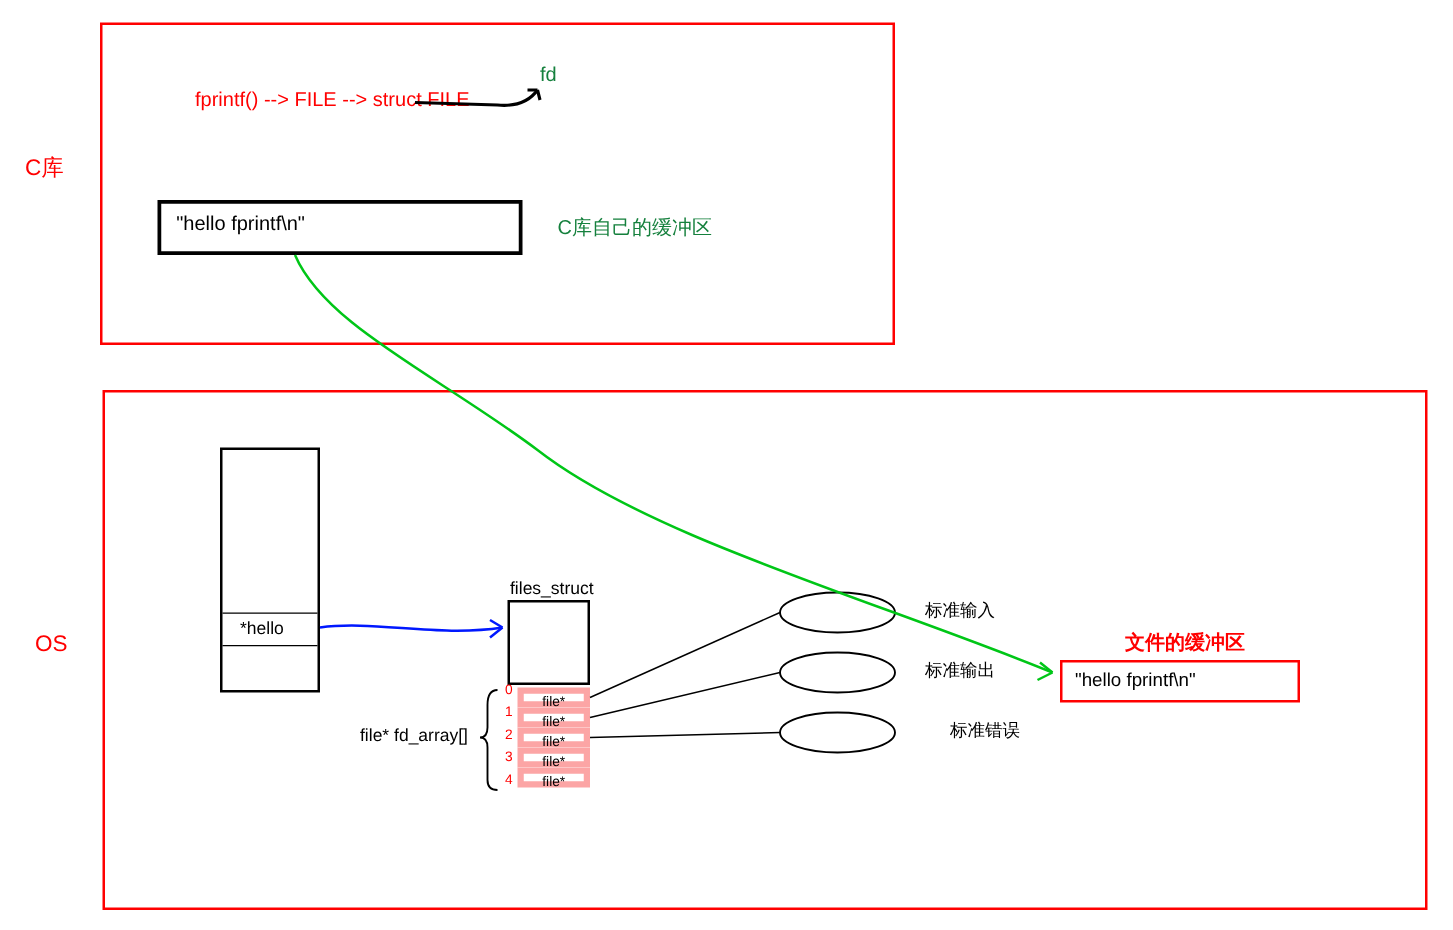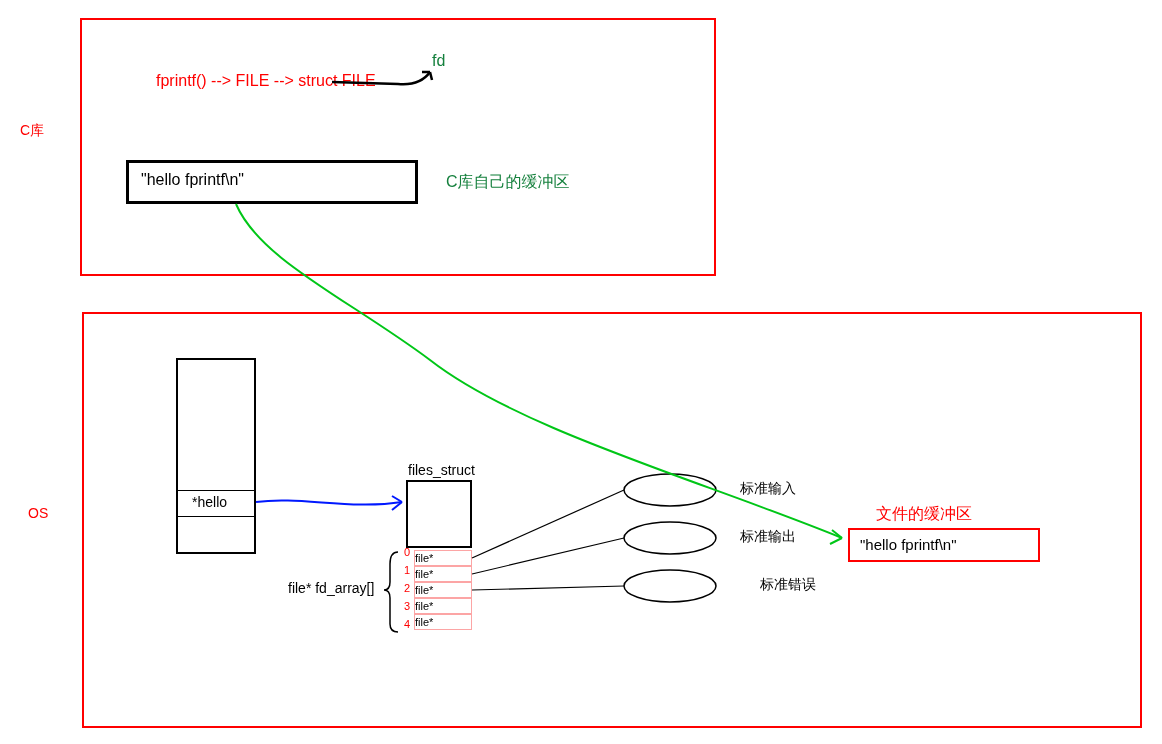--- a/index.html
+++ b/index.html
@@ -13,21 +13,21 @@
     position: relative;
     overflow: hidden;
   }
   .box-outer {
     position: absolute;
     border: 2px solid #ff0000;
   }
   .label-left {
     position: absolute;
     color: #ff0000;
-    font-size: 14px;
+    font-size: 18px;
   }
   .text-red {
     color: #ff0000;
     font-size: 16px;
     position: absolute;
   }
   .text-black {
     color: #15803d;
     font-size: 16px;
     position: absolute;
@@ -67,23 +67,23 @@
     width: 100%;
     left: 0;
   }
   .fs-box {
     position: absolute;
     border: 2px solid #000000;
     background: #fff;
   }
   .fd-row {
     position: absolute;
-    border: 1px solid #fca5a5;
+    border: 5px solid #fca5a5;
     font-size: 11px;
-    text-align: left;
+    text-align: center;
     line-height: 14px;
     background: #fff;
   }
   svg.overlay {
     position: absolute;
     top: 0;
     left: 0;
     pointer-events: none;
   }
 </style>
@@ -166,17 +166,17 @@
 
   <path d="M 332 82 L 398 84 Q 420 86 430 72" fill="none" stroke="#000" stroke-width="2.5"></path>
   <path d="M 430 72 L 422 72 M 430 72 L 432 80" fill="none" stroke="#000" stroke-width="2.5"></path>
   <line x1="330" y1="82" x2="400" y2="82" stroke="#000" stroke-width="0"></line>
 </svg>
 
 <div class="text-small" style="left:740px; top:480px;text-align:center;">标准输入</div>
 <div class="text-small" style="left:740px; top:528px;">标准输出</div>
 <div class="text-small" style="left:760px; top:576px;">标准错误</div>
 
-<div class="text-red" style="left:876px; top:504px;">文件的缓冲区</div>
+<div class="text-red" style="left:900px; top:504px;font-weight:bold;">文件的缓冲区</div>
 
 <div class="file-buffer-box" style="left:848px; top:528px; width:192px; height:34px;">
   <span>"hello fprintf\n"</span>
 </div>
 
 </body></html>

